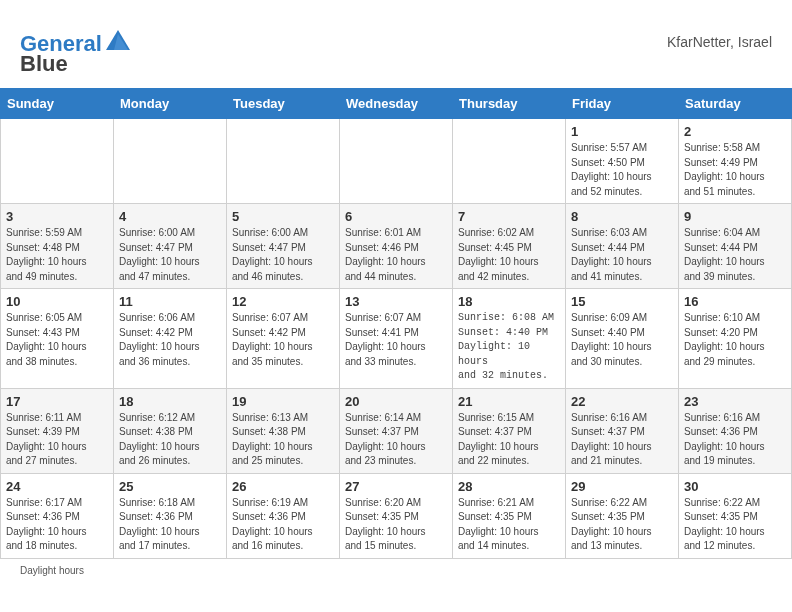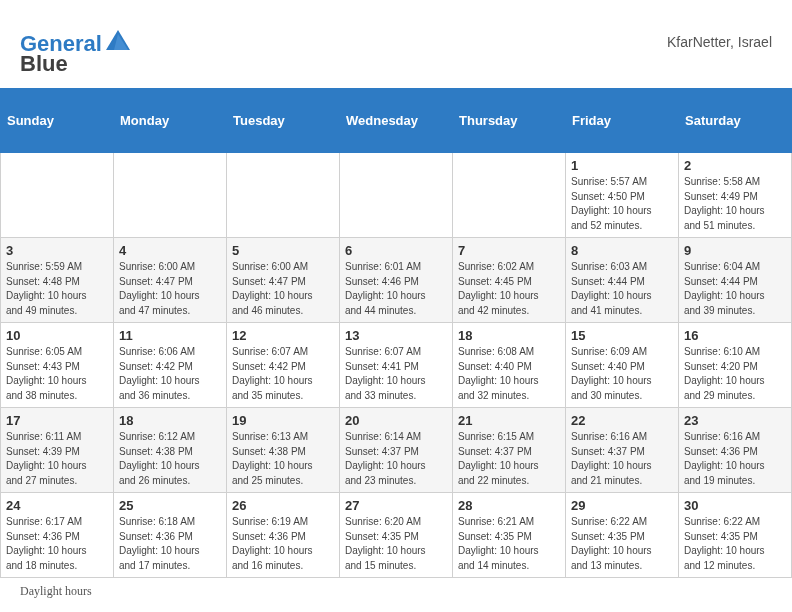--- a/index.html
+++ b/index.html
@@ -52,21 +52,21 @@
       width: 100%;
       border-collapse: collapse;
       table-layout: fixed;
       margin-top: 4px;
     }
     .calendar thead th {
       background: #2e7bc4;
       color: #fff;
       font-size: 13px;
       font-weight: bold;
-      padding: 24px 6px;
+      padding: 7px 6px;
       text-align: left;
       border: 1px solid #2e7bc4;
     }
     .calendar tbody td {
       border: 1px solid #d0d0d0;
       vertical-align: top;
       padding: 5px 5px 4px 5px;
       font-size: 10.5px;
       color: #333;
       height: 80px;
@@ -226,21 +226,21 @@
           </td>
           <td>
             <span class="day-number">13</span>
             <div class="day-info" style="white-space: pre-line;">Sunrise: 6:07 AM
 Sunset: 4:41 PM
 Daylight: 10 hours
 and 33 minutes.</div>
           </td>
           <td>
             <span class="day-number">18</span>
-            <div class="day-info" style="white-space: pre-line;">Sunrise: 6:08 AM
+            <div class="day-info" style="white-space: pre-line; font-family: Liberation Mono, monospace;">Sunrise: 6:08 AM
 Sunset: 4:40 PM
 Daylight: 10 hours
 and 32 minutes.</div>
           </td>
           <td>
             <span class="day-number">15</span>
             <div class="day-info" style="white-space: pre-line;">Sunrise: 6:09 AM
 Sunset: 4:40 PM
 Daylight: 10 hours
 and 30 minutes.</div>
@@ -351,16 +351,16 @@
             <span class="day-number">30</span>
             <div class="day-info" style="white-space: pre-line;">Sunrise: 6:22 AM
 Sunset: 4:35 PM
 Daylight: 10 hours
 and 12 minutes.</div>
           </td>
         </tr>
       </tbody>
   </table>
 
-  <div style="padding: 6px 34px 4px 20px; font-size: 12px; color: #555; font-family: Liberation Serif, serif;">
+  <div style="padding: 6px 34px 4px 20px; font-size: 10px; color: #555;">
     <span>Daylight hours</span>
   </div>
 </div>
 
 </body></html>

